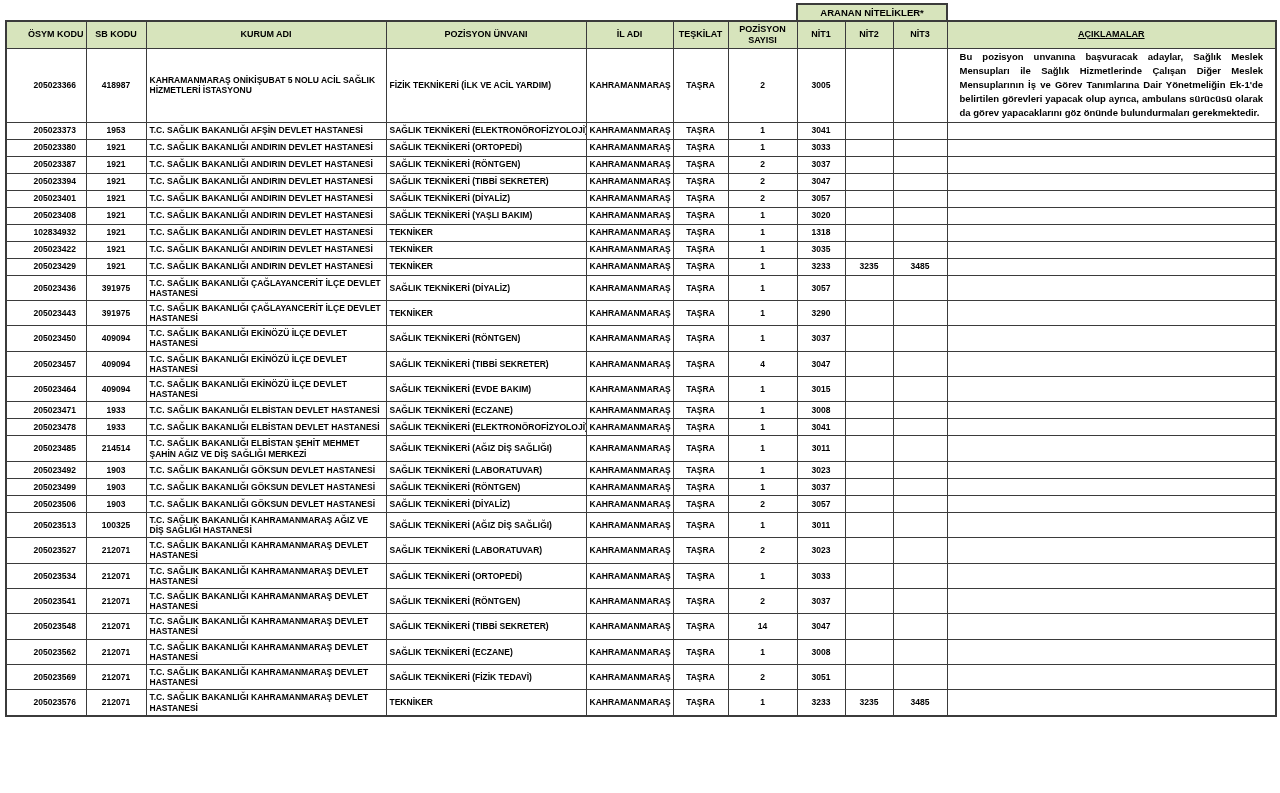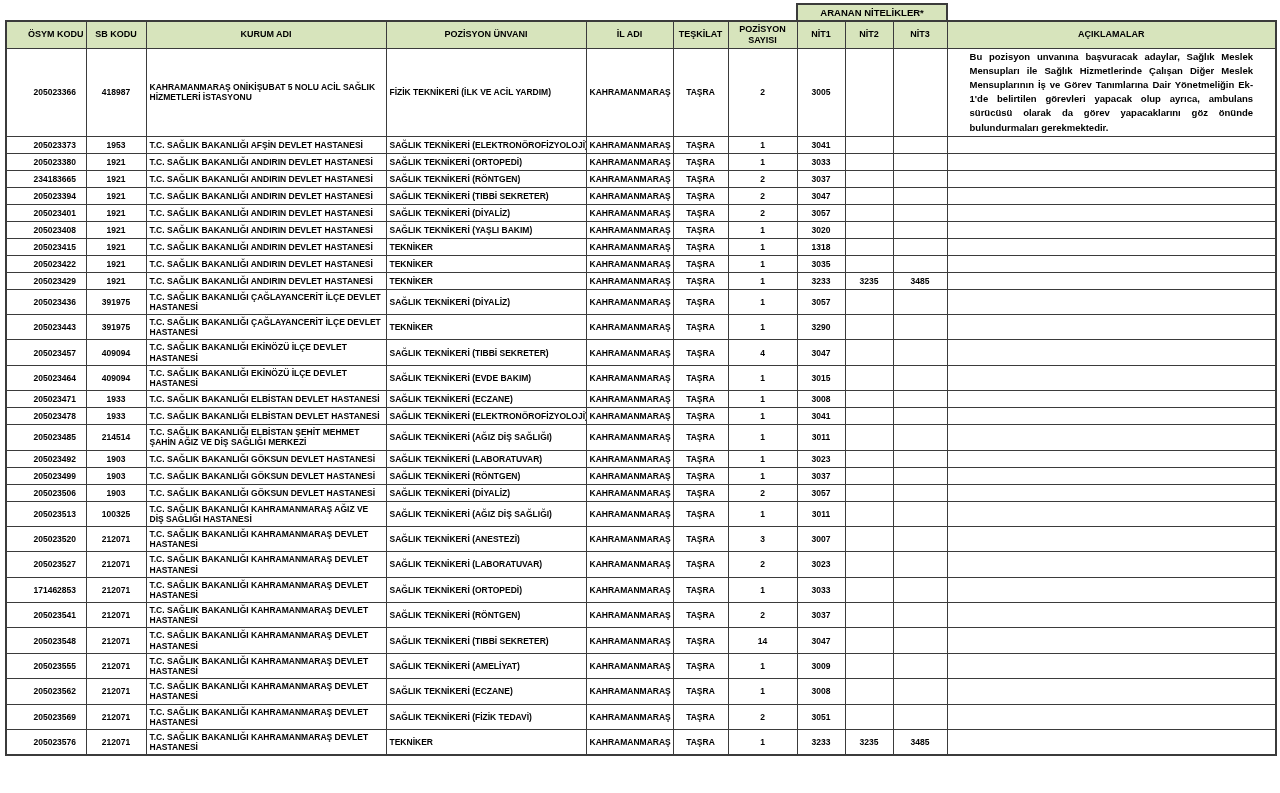--- a/index.html
+++ b/index.html
@@ -22,33 +22,33 @@
     background:#d7e4bc !important; text-align:center;
     font-size:9.5px; border:2px solid #3b3b3b !important;
   }
   tr.col-head { height:27px; }
   tr.col-head th {
     background:#d7e4bc !important; text-align:center;
     font-size:9px; line-height:11px; padding:1px 2px;
     border-top-width:2px;
   }
   tr.col-head th:first-child { border-left-width:2px;text-align:right; }
-  tr.col-head th:last-child  { border-right-width:2px; }
+  tr.col-head th:last-child  { border-right-width:2px;text-decoration:underline; }
   tbody td {
     font-size:8.5px; line-height:1.2; padding:2px 3px; height:12px;
   }
   tbody td:first-child { border-left-width:2px;padding-left:20px; }
   tbody td:last-child  { border-right-width:2px; }
   tbody tr:last-child td { border-bottom-width:2px; }
   td.c { text-align:center; white-space:nowrap; }
   td.l { text-align:left; }
   td.nw { white-space:nowrap; }
   td.aciklama {
     text-align:justify; font-size:9.5px; line-height:14.2px;
-    padding:1px 22px; white-space:normal;
+    padding:1px 12px; white-space:normal;
   }
 </style>
 </head>
 <body>
 
 <div class="page">
   <table class="postable">
     <colgroup>
       <col style="width:80px">
         <col style="width:60px">
@@ -116,21 +116,21 @@
       <td class="l nw">SAĞLIK TEKNİKERİ (ORTOPEDİ)</td>
       <td class="l nw">KAHRAMANMARAŞ</td>
       <td class="c">TAŞRA</td>
       <td class="c">1</td>
       <td class="c">3033</td>
       <td class="c"></td>
       <td class="c"></td>
       <td class="aciklama"></td>
     </tr>
         <tr>
-      <td class="c">234183665</td>
+      <td class="c">205023387</td>
       <td class="c">1921</td>
       <td class="l">T.C. SAĞLIK BAKANLIĞI ANDIRIN DEVLET HASTANESİ</td>
       <td class="l nw">SAĞLIK TEKNİKERİ (RÖNTGEN)</td>
       <td class="l nw">KAHRAMANMARAŞ</td>
       <td class="c">TAŞRA</td>
       <td class="c">2</td>
       <td class="c">3037</td>
       <td class="c"></td>
       <td class="c"></td>
       <td class="aciklama"></td>
@@ -168,21 +168,21 @@
       <td class="l nw">SAĞLIK TEKNİKERİ (YAŞLI BAKIM)</td>
       <td class="l nw">KAHRAMANMARAŞ</td>
       <td class="c">TAŞRA</td>
       <td class="c">1</td>
       <td class="c">3020</td>
       <td class="c"></td>
       <td class="c"></td>
       <td class="aciklama"></td>
     </tr>
         <tr>
-      <td class="c">205023415</td>
+      <td class="c">102834932</td>
       <td class="c">1921</td>
       <td class="l">T.C. SAĞLIK BAKANLIĞI ANDIRIN DEVLET HASTANESİ</td>
       <td class="l nw">TEKNİKER</td>
       <td class="l nw">KAHRAMANMARAŞ</td>
       <td class="c">TAŞRA</td>
       <td class="c">1</td>
       <td class="c">1318</td>
       <td class="c"></td>
       <td class="c"></td>
       <td class="aciklama"></td>
@@ -233,20 +233,33 @@
       <td class="l nw">TEKNİKER</td>
       <td class="l nw">KAHRAMANMARAŞ</td>
       <td class="c">TAŞRA</td>
       <td class="c">1</td>
       <td class="c">3290</td>
       <td class="c"></td>
       <td class="c"></td>
       <td class="aciklama"></td>
     </tr>
         <tr>
+      <td class="c">205023450</td>
+      <td class="c">409094</td>
+      <td class="l">T.C. SAĞLIK BAKANLIĞI EKİNÖZÜ İLÇE DEVLET HASTANESİ</td>
+      <td class="l nw">SAĞLIK TEKNİKERİ (RÖNTGEN)</td>
+      <td class="l nw">KAHRAMANMARAŞ</td>
+      <td class="c">TAŞRA</td>
+      <td class="c">1</td>
+      <td class="c">3037</td>
+      <td class="c"></td>
+      <td class="c"></td>
+      <td class="aciklama"></td>
+    </tr>
+        <tr>
       <td class="c">205023457</td>
       <td class="c">409094</td>
       <td class="l">T.C. SAĞLIK BAKANLIĞI EKİNÖZÜ İLÇE DEVLET HASTANESİ</td>
       <td class="l nw">SAĞLIK TEKNİKERİ (TIBBİ SEKRETER)</td>
       <td class="l nw">KAHRAMANMARAŞ</td>
       <td class="c">TAŞRA</td>
       <td class="c">4</td>
       <td class="c">3047</td>
       <td class="c"></td>
       <td class="c"></td>
@@ -350,47 +363,34 @@
       <td class="l nw">SAĞLIK TEKNİKERİ (AĞIZ DİŞ SAĞLIĞI)</td>
       <td class="l nw">KAHRAMANMARAŞ</td>
       <td class="c">TAŞRA</td>
       <td class="c">1</td>
       <td class="c">3011</td>
       <td class="c"></td>
       <td class="c"></td>
       <td class="aciklama"></td>
     </tr>
         <tr>
-      <td class="c">205023520</td>
-      <td class="c">212071</td>
-      <td class="l">T.C. SAĞLIK BAKANLIĞI KAHRAMANMARAŞ DEVLET HASTANESİ</td>
-      <td class="l nw">SAĞLIK TEKNİKERİ (ANESTEZİ)</td>
-      <td class="l nw">KAHRAMANMARAŞ</td>
-      <td class="c">TAŞRA</td>
-      <td class="c">3</td>
-      <td class="c">3007</td>
-      <td class="c"></td>
-      <td class="c"></td>
-      <td class="aciklama"></td>
-    </tr>
-        <tr>
       <td class="c">205023527</td>
       <td class="c">212071</td>
       <td class="l">T.C. SAĞLIK BAKANLIĞI KAHRAMANMARAŞ DEVLET HASTANESİ</td>
       <td class="l nw">SAĞLIK TEKNİKERİ (LABORATUVAR)</td>
       <td class="l nw">KAHRAMANMARAŞ</td>
       <td class="c">TAŞRA</td>
       <td class="c">2</td>
       <td class="c">3023</td>
       <td class="c"></td>
       <td class="c"></td>
       <td class="aciklama"></td>
     </tr>
         <tr>
-      <td class="c">171462853</td>
+      <td class="c">205023534</td>
       <td class="c">212071</td>
       <td class="l">T.C. SAĞLIK BAKANLIĞI KAHRAMANMARAŞ DEVLET HASTANESİ</td>
       <td class="l nw">SAĞLIK TEKNİKERİ (ORTOPEDİ)</td>
       <td class="l nw">KAHRAMANMARAŞ</td>
       <td class="c">TAŞRA</td>
       <td class="c">1</td>
       <td class="c">3033</td>
       <td class="c"></td>
       <td class="c"></td>
       <td class="aciklama"></td>
@@ -410,33 +410,20 @@
     </tr>
         <tr>
       <td class="c">205023548</td>
       <td class="c">212071</td>
       <td class="l">T.C. SAĞLIK BAKANLIĞI KAHRAMANMARAŞ DEVLET HASTANESİ</td>
       <td class="l nw">SAĞLIK TEKNİKERİ (TIBBİ SEKRETER)</td>
       <td class="l nw">KAHRAMANMARAŞ</td>
       <td class="c">TAŞRA</td>
       <td class="c">14</td>
       <td class="c">3047</td>
-      <td class="c"></td>
-      <td class="c"></td>
-      <td class="aciklama"></td>
-    </tr>
-        <tr>
-      <td class="c">205023555</td>
-      <td class="c">212071</td>
-      <td class="l">T.C. SAĞLIK BAKANLIĞI KAHRAMANMARAŞ DEVLET HASTANESİ</td>
-      <td class="l nw">SAĞLIK TEKNİKERİ (AMELİYAT)</td>
-      <td class="l nw">KAHRAMANMARAŞ</td>
-      <td class="c">TAŞRA</td>
-      <td class="c">1</td>
-      <td class="c">3009</td>
       <td class="c"></td>
       <td class="c"></td>
       <td class="aciklama"></td>
     </tr>
         <tr>
       <td class="c">205023562</td>
       <td class="c">212071</td>
       <td class="l">T.C. SAĞLIK BAKANLIĞI KAHRAMANMARAŞ DEVLET HASTANESİ</td>
       <td class="l nw">SAĞLIK TEKNİKERİ (ECZANE)</td>
       <td class="l nw">KAHRAMANMARAŞ</td>

